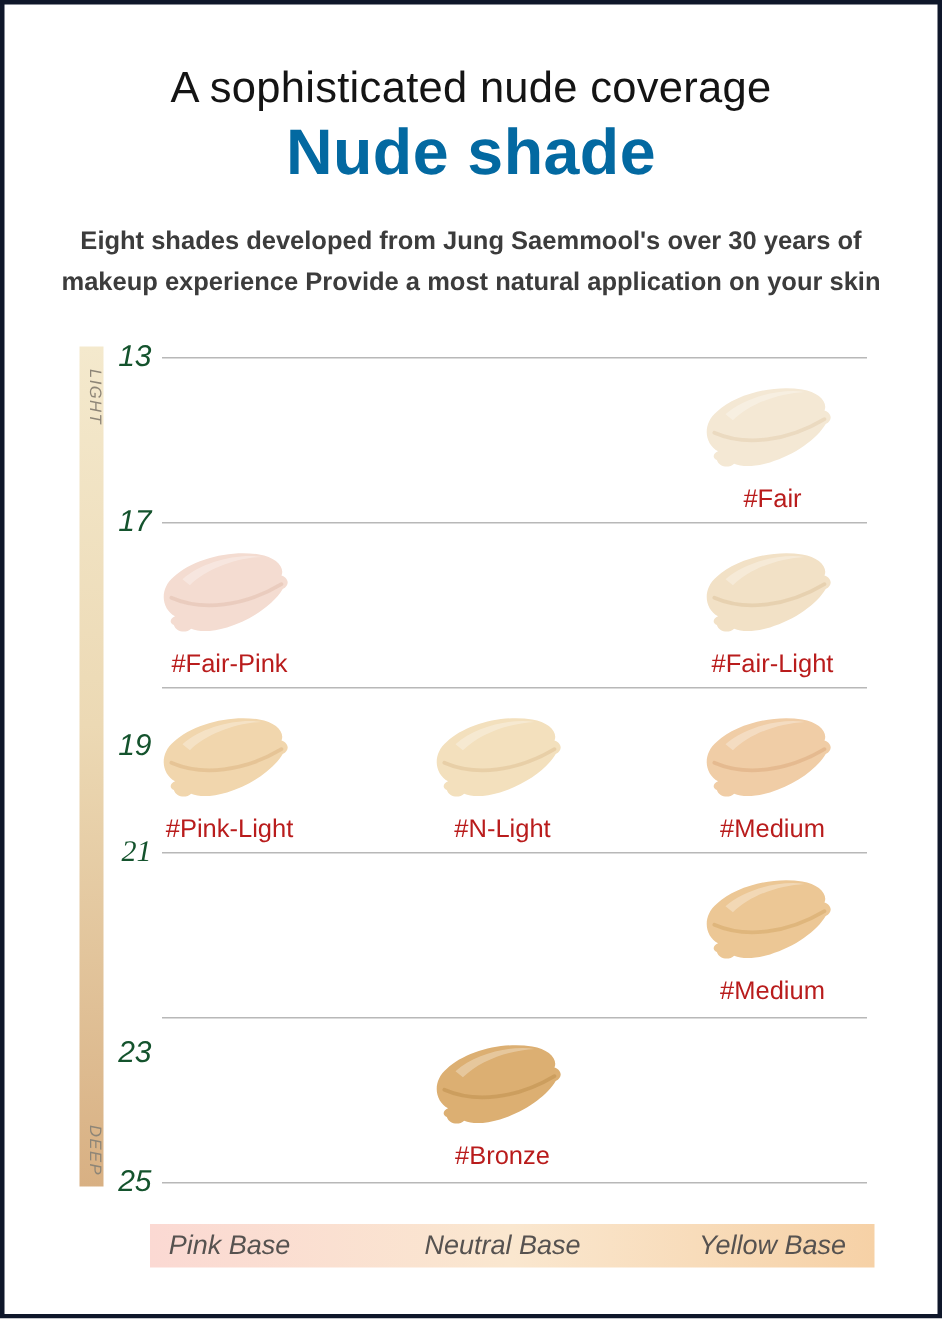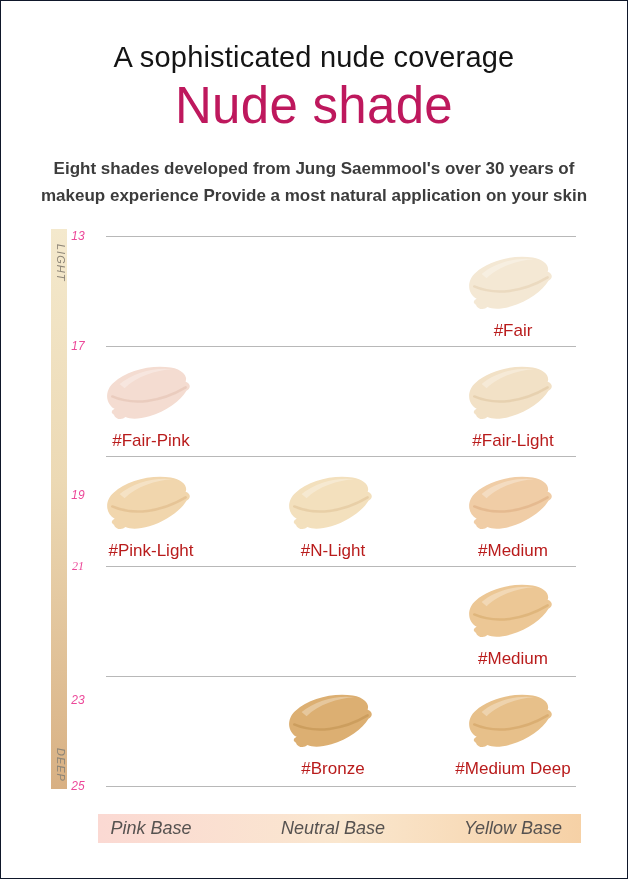--- a/index.html
+++ b/index.html
@@ -4,28 +4,28 @@
 <style>
   * { margin: 0; padding: 0; box-sizing: border-box; }
   html, body { background: #fff; }
   body { font-family: "Liberation Sans", sans-serif; }
 
   .page {
     position: relative;
     width: 628px;
     height: 879px;
     background: #ffffff;
-    border: 1px solid #0f172a;
+    border: 3px solid #0f172a;
     overflow: hidden;
   }
 
   
   .header { position: absolute; top: 40px; left: 0; width: 100%; text-align: center; }
   .tagline { font-size: 29px; font-weight: 500; color: #141414; letter-spacing: 0.2px; }
-  .main-title { font-size: 51px; font-weight: 400; color: #be185d; margin-top: 2px; letter-spacing: 0.3px; }
+  .main-title { font-size: 43px; font-weight: 700; color: #0369a1; margin-top: 2px; letter-spacing: 0.3px; }
   .subtitle { margin-top: 20px; font-size: 17px; color: #3c3c3c; line-height: 27px; font-weight: 700; }
 
   
   .chart { position: absolute; inset: 0; }
 
   .depth-bar {
     position: absolute; left: 50px; top: 228px; width: 16px; height: 560px;
     background: linear-gradient(180deg, #f4e9cd 0%, #ecd9b4 45%, #d8b083 100%);
   }
   .depth-word {
@@ -33,21 +33,21 @@
     writing-mode: vertical-rl;
     font-size: 11px; font-style: italic; color: #8d8577;
     letter-spacing: 1px; text-align: center;
   }
   .depth-word.light { top: 236px; height: 52px; }
   .depth-word.deep  { top: 742px; height: 44px; }
 
   .gridline { position: absolute; left: 105px; width: 470px; height: 0; border-top: 1px solid #b8b8b8; }
   .y-tick {
     position: absolute; left: 56px; width: 42px; height: 22px; line-height: 22px;
-    text-align: center; font-size: 12px; font-style: italic; color: #ec4899;
+    text-align: right; font-size: 20px; font-style: italic; color: #14532d;
   }
 
   .gl-1 { top: 235px; } .t-1 { top: 224px; }
   .gl-2 { top: 345px; } .t-2 { top: 334px; }
   .gl-3 { top: 455px; } .t-3 { top: 444px; margin-top: 39px; }
   .gl-4 { top: 565px; } .t-4 { top: 554px; font-family: Liberation Serif, serif; }
   .gl-5 { top: 675px; } .t-5 { top: 688px; }
   .gl-6 { top: 785px; } .t-6 { top: 774px; }
 
   
@@ -179,28 +179,20 @@
 
     <div class="cell r5 c2">
       <svg width="100" height="66" viewBox="0 0 120 80">
         <use href="#smear-blob" fill="#dcaf72"></use>
         <use href="#smear-highlight" fill="#ffffff" opacity="0.3"></use>
         <use href="#smear-crease" fill="none" stroke-width="3" stroke-linecap="round" opacity="0.55" stroke="#c08f4e"></use>
       </svg>
       <div class="shade-label">#Bronze</div>
     </div>
 
-    <div class="cell r5 c3">
-      <svg width="100" height="66" viewBox="0 0 120 80">
-        <use href="#smear-blob" fill="#e7c08a"></use>
-        <use href="#smear-highlight" fill="#ffffff" opacity="0.3"></use>
-        <use href="#smear-crease" fill="none" stroke-width="3" stroke-linecap="round" opacity="0.55" stroke="#cf9f5f"></use>
-      </svg>
-      <div class="shade-label">#Medium Deep</div>
-    </div>
 
     <div class="base-bar"></div>
     <div class="base-label bl-1">Pink Base</div>
     <div class="base-label bl-2">Neutral Base</div>
     <div class="base-label bl-3">Yellow Base</div>
 
   </div>
 </div>
 
 </body></html>

